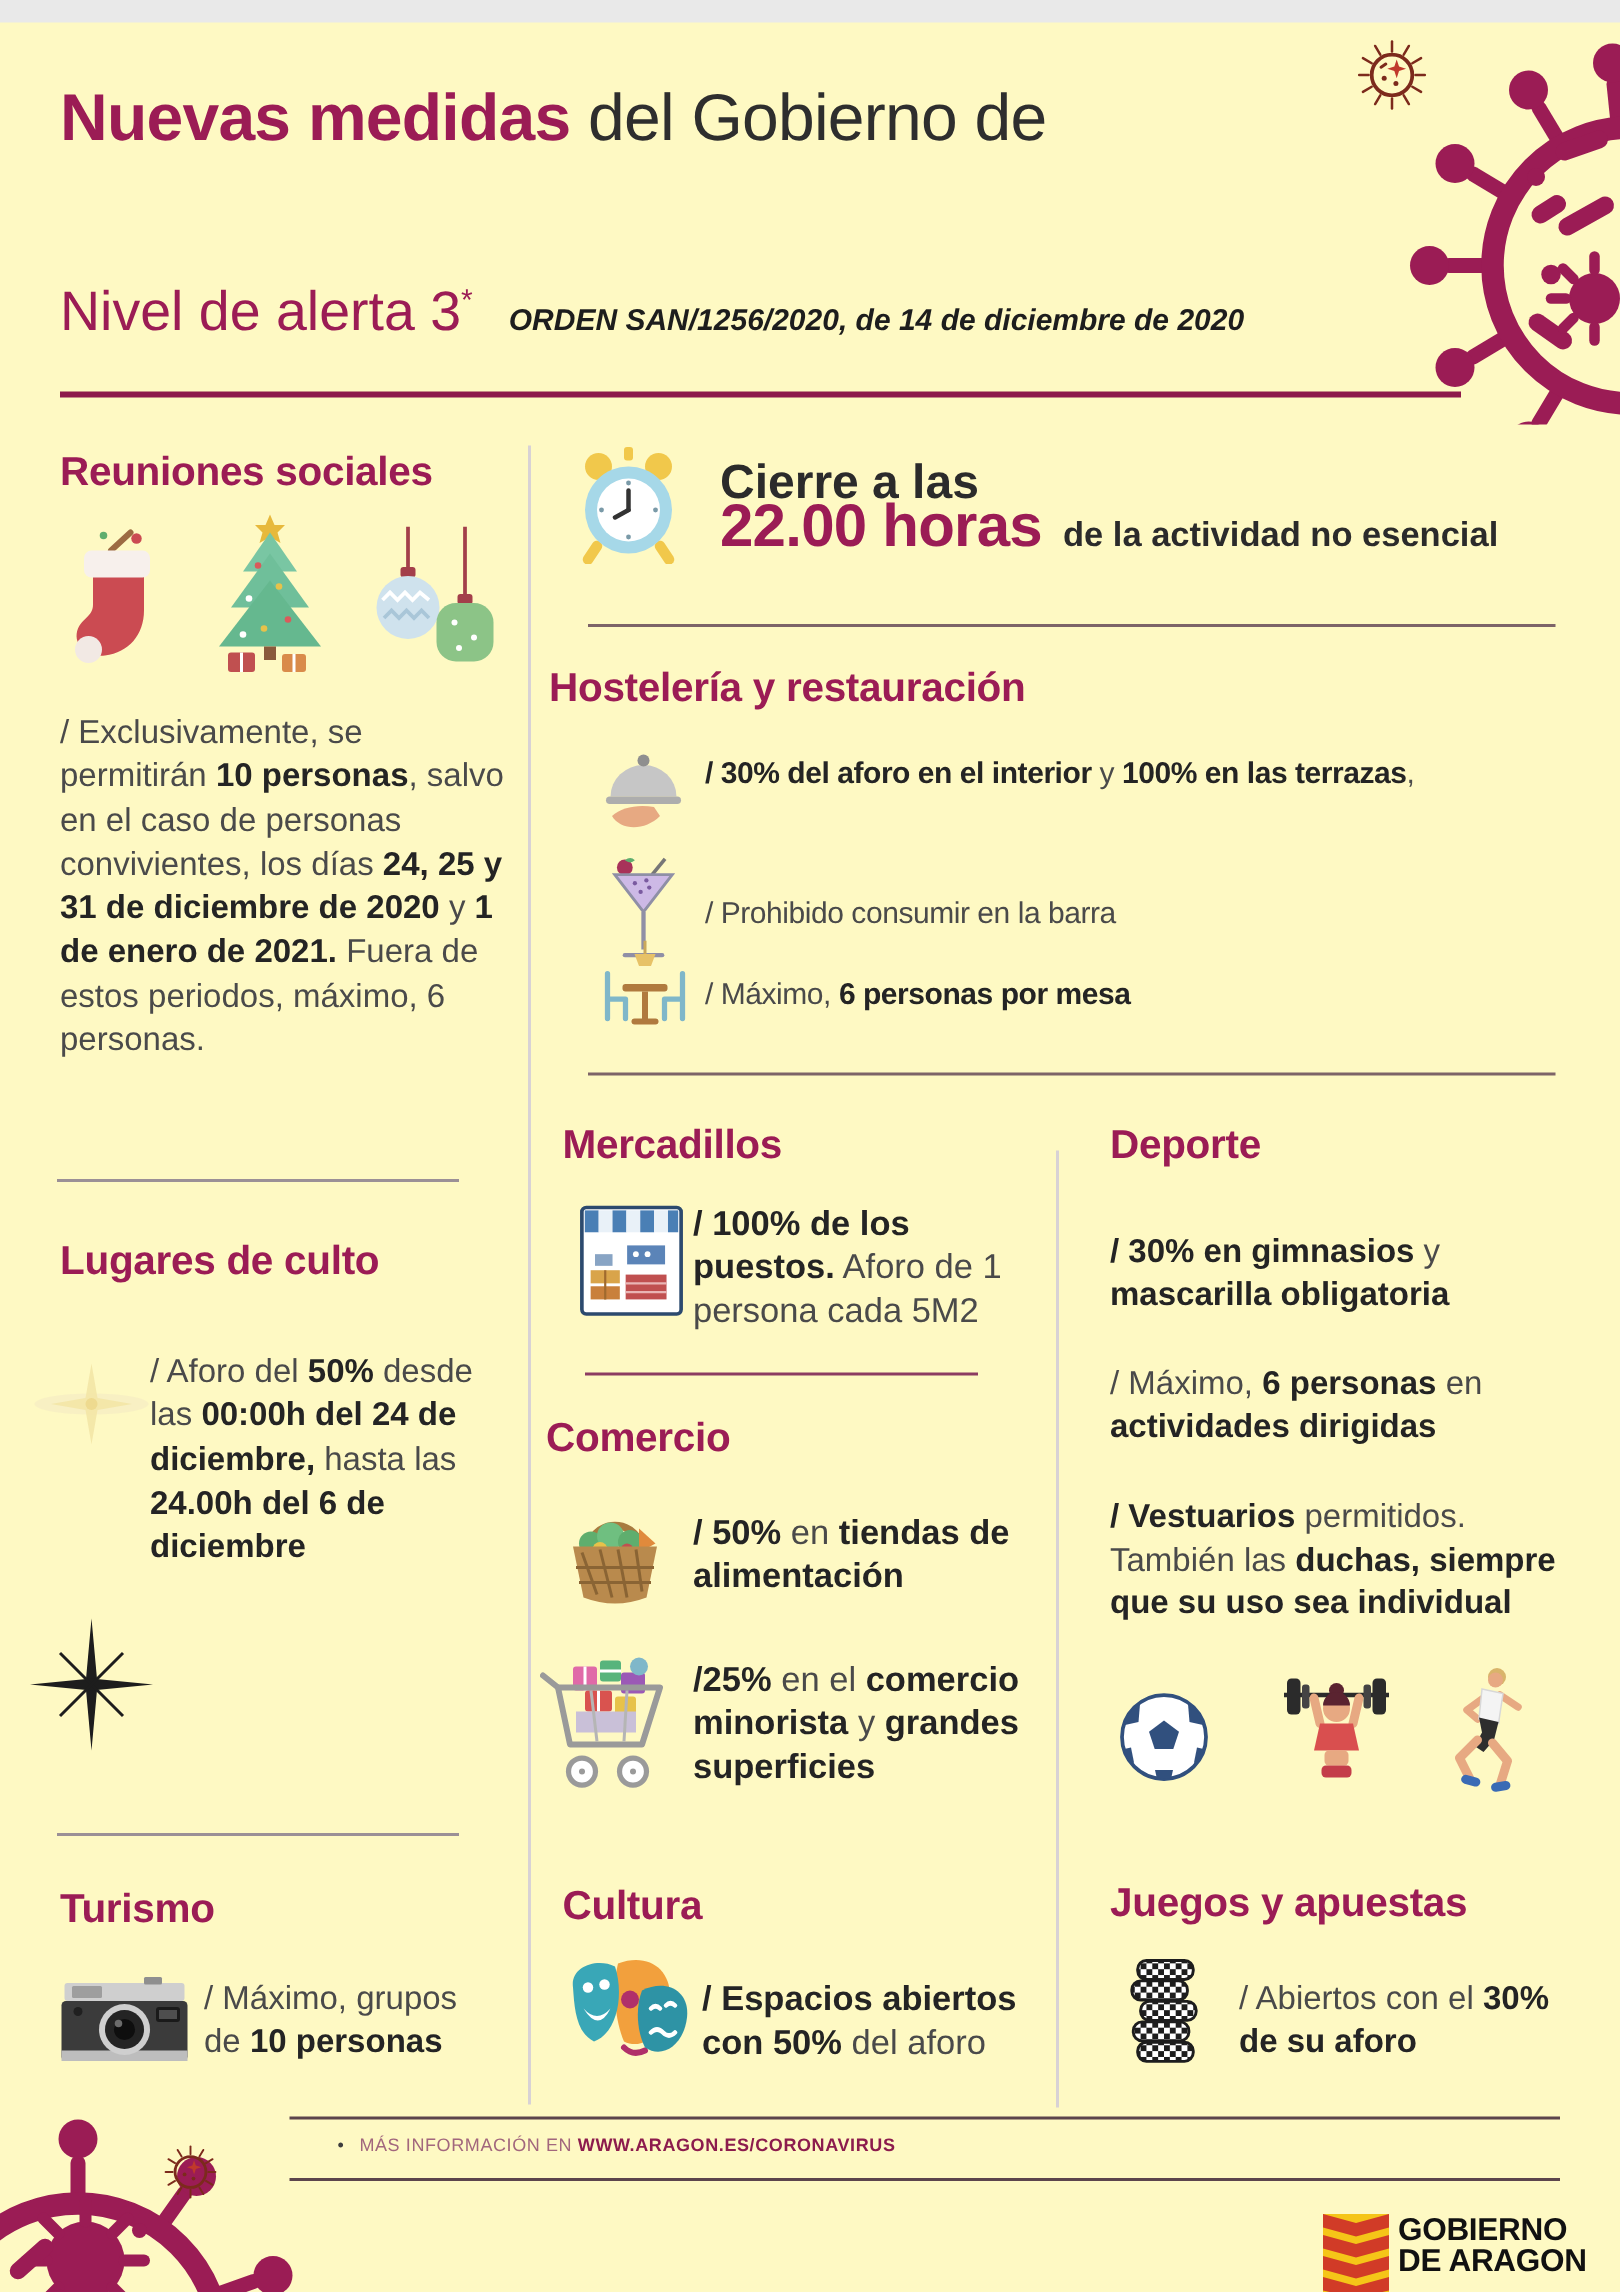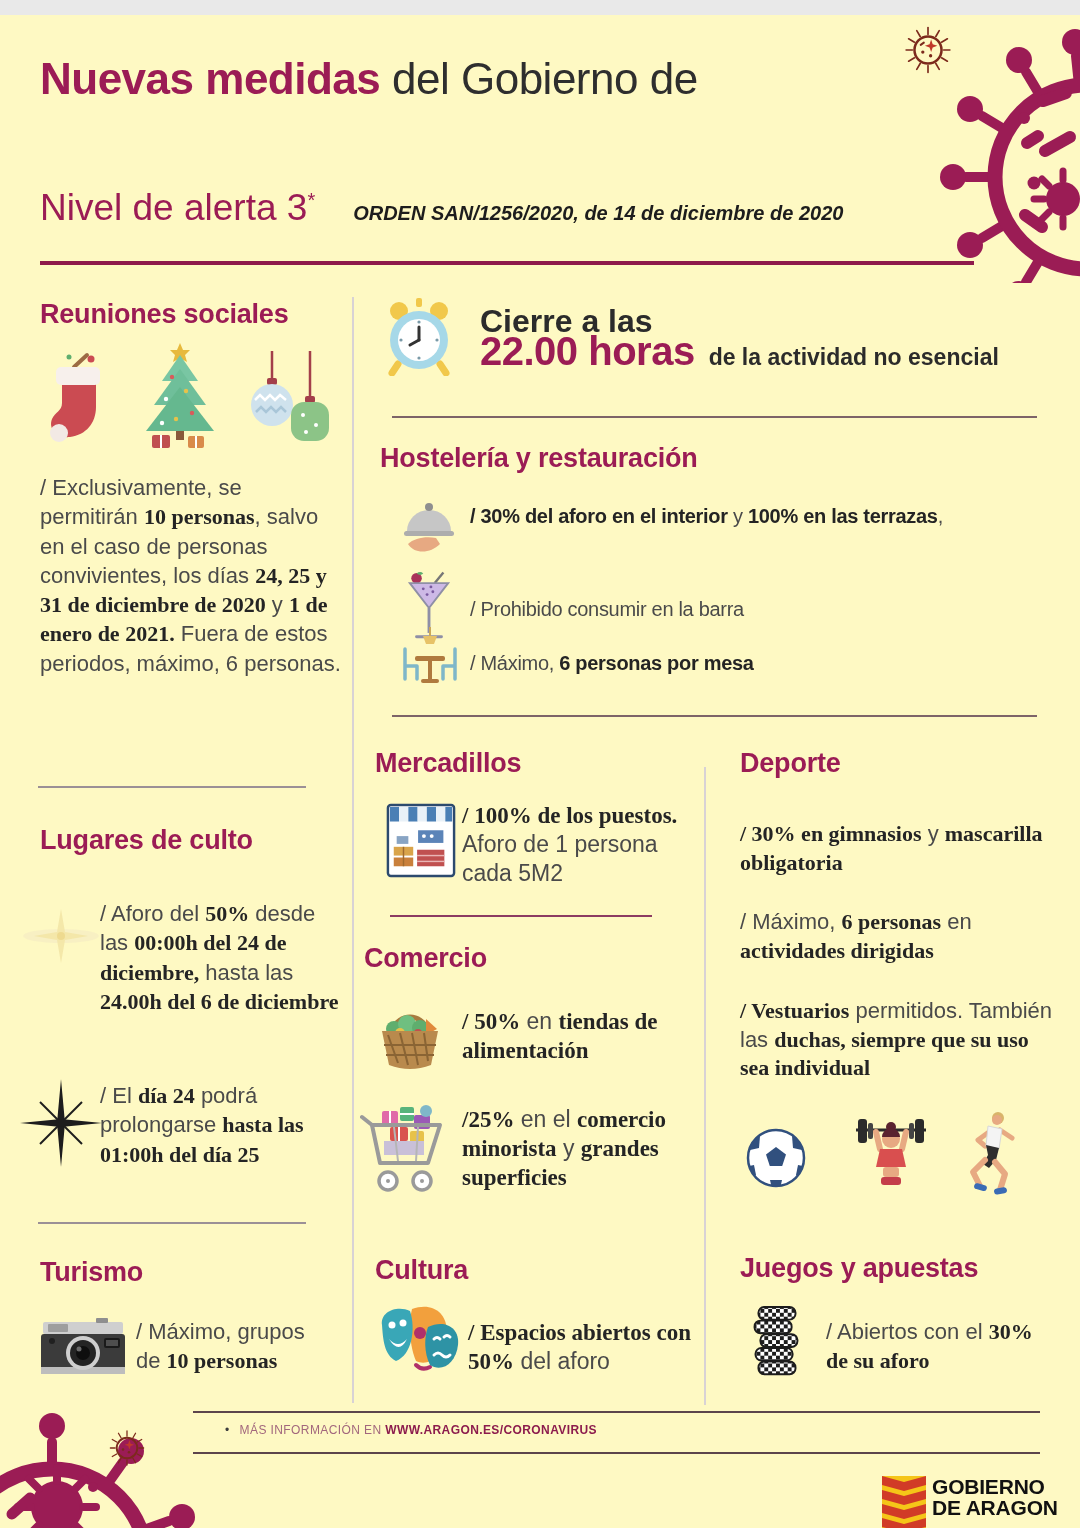--- a/index.html
+++ b/index.html
@@ -10,21 +10,21 @@
   }
   html,body{margin:0;padding:0;background:#e9e9e9;}
   .page{
     position:relative;width:1080px;height:1528px;margin:15px auto;
     background:#fef9c3;overflow:hidden;
     font-family:"Liberation Sans",sans-serif;color:var(--body);
   }
   .abs{position:absolute;}
   .sec-title{font-size:27px;font-weight:800;color:var(--accent);letter-spacing:-.2px;white-space:nowrap;}
   .txt{font-size:22px;line-height:1.33;color:var(--body);}
-  .txt .b{font-weight:700;color:var(--ink);font-family:Liberation Serif, serif;}
+  .txt .b{font-weight:700;color:var(--ink);}
   .txt .r{font-weight:400;}
   .host-line{font-size:20px;letter-spacing:-.3px;line-height:1.4;white-space:nowrap;color:var(--body);}
   .host-line .b{font-weight:700;color:var(--ink);}
   .mid-item{font-size:23px;line-height:1.27;}
   .dep-item{font-size:22px;line-height:1.3;}
   .rule{height:2px;background:#7d6468;}
   .rule-light{height:2px;background:#9b9096;}
   .rule-merc{height:2px;background:#8c3c62;}
   .rule-footer{height:2px;background:#5c454c;}
   .vdiv{width:2px;background:#d8d2d5;}
@@ -45,21 +45,21 @@
 </style>
 </head>
 <body>
 
 <div class="page">
 
   <div class="abs hdr-title" style="left:40px;top:38px;">
     <div><span class="acc">Nuevas medidas</span><span> del Gobierno de</span></div>
   </div>
 
-  <div class="abs" style="left:40px;top:172px;display:flex;align-items:baseline;gap:38px;text-align:right;">
+  <div class="abs" style="left:40px;top:172px;display:flex;align-items:baseline;gap:24px;text-align:right;">
     <div class="alert"><span>Nivel de alerta 3</span><sup>*</sup></div>
     <div class="orden">ORDEN SAN/1256/2020, de 14 de diciembre de 2020</div>
   </div>
 
   <div class="abs" style="left:40px;top:246px;width:934px;height:4px;background:var(--accent-dark);"></div>
 
   <svg class="abs" style="left:903px;top:10px;" width="50" height="50" viewBox="0 0 48 48">
     <g stroke="#7c2a1c" stroke-width="1.6" stroke-linecap="round">
       <line x1="39" y1="24" x2="45" y2="24"></line>
         <line x1="37" y1="16.5" x2="42.6" y2="13.2"></line>
@@ -179,23 +179,20 @@
   <div class="abs txt" style="left:100px;top:884px;width:245px;">
     <span class="r">/ Aforo del </span><span class="b">50%</span><span class="r">  desde las </span><span class="b">00:00h del 24 de diciembre,</span><span class="r"> hasta las </span><span class="b">24.00h del 6 de diciembre</span>
   </div>
 
   <svg class="abs" style="left:18px;top:1062px;" width="86" height="92" viewBox="0 0 86 92">
     <polygon points="43,2 47,46 43,90 39,46" fill="#1d1d1d"></polygon>
     <polygon points="2,46 43,42 84,46 43,50" fill="#1d1d1d"></polygon>
     <line x1="22" y1="25" x2="64" y2="67" stroke="#1d1d1d" stroke-width="2"></line>
     <line x1="64" y1="25" x2="22" y2="67" stroke="#1d1d1d" stroke-width="2"></line>
   </svg>
-  <div class="abs txt" style="left:100px;top:1066px;width:245px;">
-    <span class="r">/ El </span><span class="b">día 24</span><span class="r"> podrá prolongarse </span><span class="b">hasta las 01:00h del día 25</span>
-  </div>
 
   <div class="abs rule-light" style="left:38px;top:1207px;width:268px;"></div>
 
   <div class="abs sec-title" style="left:40px;top:1242px;">Turismo</div>
 
   <svg class="abs" style="left:38px;top:1300px;" width="90" height="66" viewBox="0 0 90 66">
     <rect x="5" y="7" width="80" height="12" rx="2" fill="#cfcfcf"></rect>
     <rect x="10" y="9" width="20" height="8" rx="1" fill="#9e9e9e"></rect>
     <rect x="58" y="3" width="12" height="5" rx="1" fill="#8f8f8f"></rect>
     <rect x="3" y="19" width="84" height="40" rx="3" fill="#3b3b3b"></rect>
@@ -227,21 +224,21 @@
     <path d="M36,42 L36,29" stroke="#333" stroke-width="3" stroke-linecap="round"></path>
     <path d="M36,42 L27,47" stroke="#333" stroke-width="3" stroke-linecap="round"></path>
   </svg>
   <div class="abs closure-l1" style="left:480px;top:288px;">Cierre a las</div>
   <div class="abs" style="left:480px;top:314px;display:flex;align-items:baseline;gap:14px;white-space:nowrap;">
     <span class="closure-time">22.00 horas</span>
     <span class="closure-l2">de la actividad no esencial</span>
   </div>
   <div class="abs rule" style="left:392px;top:401px;width:645px;"></div>
 
-  <div class="abs sec-title" style="left:380px;top:428px;">Hostelería y restauración</div>
+  <div class="abs sec-title" style="left:366px;top:428px;">Hostelería y restauración</div>
 
   <svg class="abs" style="left:400px;top:483px;" width="58" height="58" viewBox="0 0 58 58">
     <path d="M40,46 C30,56 14,56 8,46 C14,40 26,38 36,40 Z" fill="#e7a982"></path>
     <path d="M7,33 a22,21 0 0 1 44,0 z" fill="#c6c6c6"></path>
     <circle cx="29" cy="9" r="4" fill="#8f8f8f"></circle>
     <rect x="4" y="33" width="50" height="5" rx="2.5" fill="#adadad"></rect>
   </svg>
   <div class="abs" style="left:470px;top:487px;">
     <div class="host-line"><span class="b">/ 30% del aforo en el interior</span><span> y </span><span class="b">100% en las terrazas</span><span>,</span></div>
   </div>

